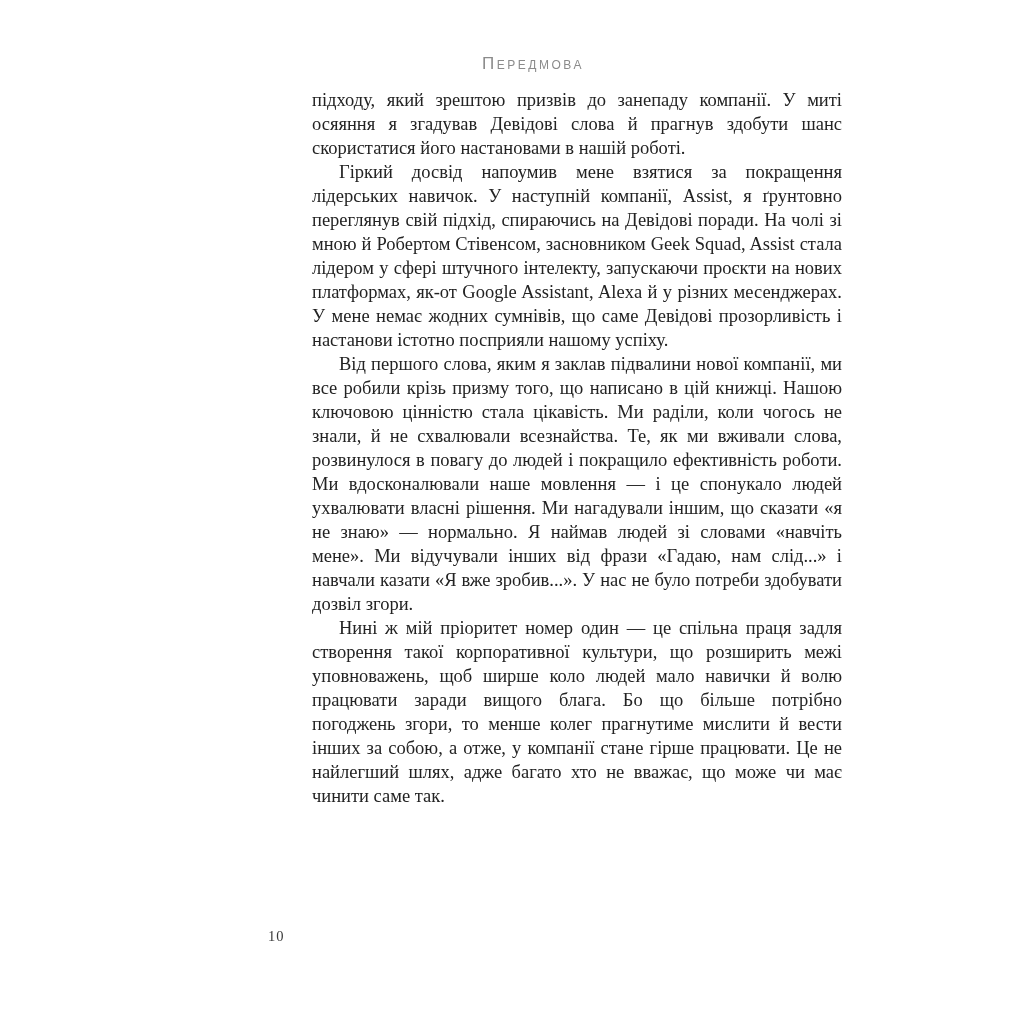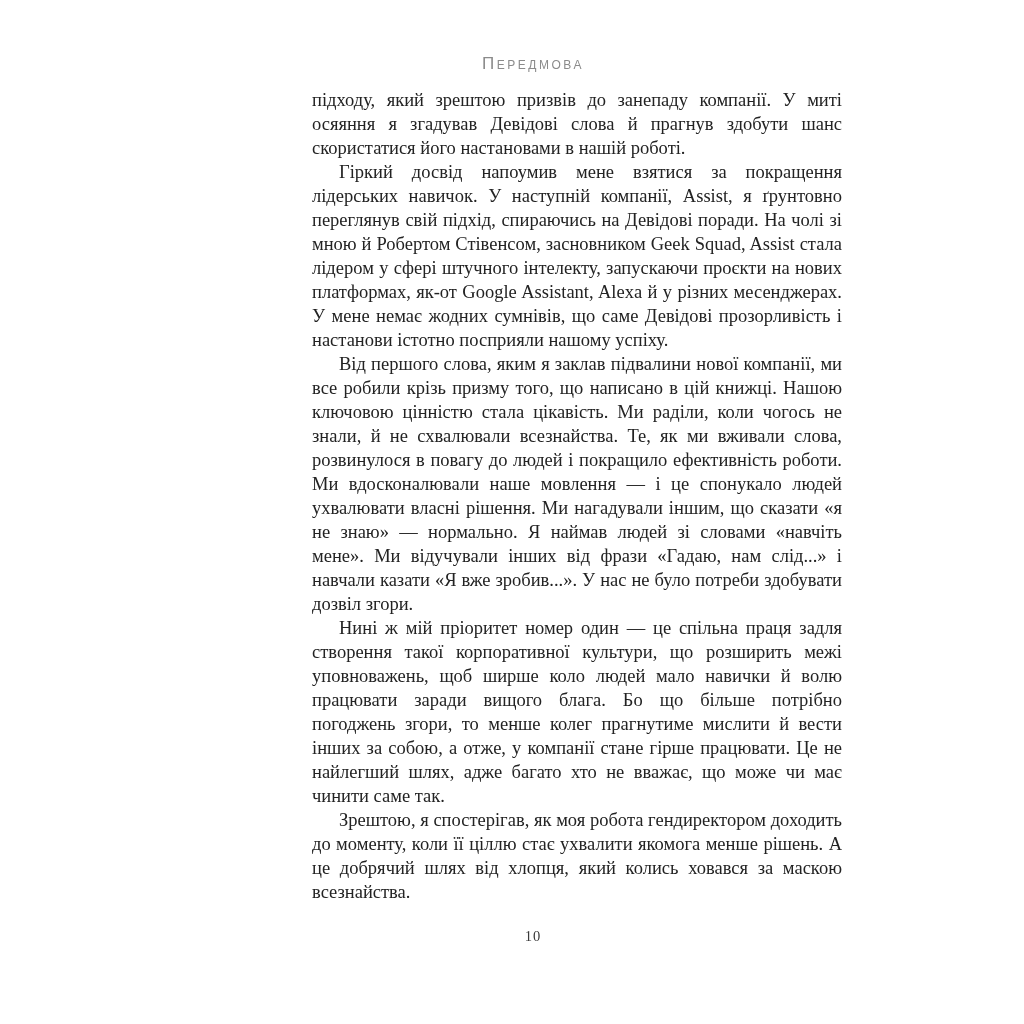--- a/index.html
+++ b/index.html
@@ -47,21 +47,20 @@
   .text-column p.indent {
     text-indent: 27px;
   }
   .text-column .italic {
   }
   .folio {
     position: absolute;
     left: 268px;
     top: 928px;
     width: 530px;
-    text-align: center;
     font-size: 14.5px;
     letter-spacing: 1px;
     color: var(--page-number-text, #3a3a3a);
   }
 </style>
 </head>
 <body>
 
 <div class="page">
 
@@ -70,19 +69,18 @@
   <div class="text-column">
 
     <p><span>підходу, який зрештою призвів до занепаду компанії. У миті осяяння я згадував Девідові слова й прагнув здобути шанс скористатися його настановами в нашій роботі.</span></p>
 
     <p class="indent"><span>Гіркий досвід напоумив мене взятися за покращення лідерських навичок. У наступній компанії, Assist, я ґрунтовно переглянув свій підхід, спираючись на Девідові поради. На чолі зі мною й Робертом Стівенсом, засновником Geek Squad, Assist стала лідером у сфері штучного інтелекту, запускаючи проєкти на нових платформах, як-от Google Assistant, Alexa й у різних месенджерах. У мене немає жодних сумнівів, що саме Девідові прозорливість і настанови істотно посприяли нашому успіху.</span></p>
 
     <p class="indent"><span>Від першого слова, яким я заклав підвалини нової компанії, ми все робили крізь призму того, що написано в цій книжці. Нашою </span><span class="italic">ключовою цінністю</span><span> стала цікавість. Ми раділи, коли чогось не знали, й не схвалювали всезнайства. Те, </span><span class="italic">як</span><span> ми вживали слова, розвинулося в повагу до людей і покращило ефективність роботи. Ми вдосконалювали наше мовлення — і це спонукало людей ухвалювати власні рішення. Ми нагадували іншим, що сказати «я не знаю» — нормально. Я наймав людей зі словами «навчіть мене». Ми відучували інших від фрази «Гадаю, нам слід...» і навчали казати «Я вже зробив...». У нас не було потреби здобувати дозвіл згори.</span></p>
 
     <p class="indent"><span>Нині ж мій пріоритет номер один — це спільна праця задля створення такої корпоративної культури, що розширить межі уповноважень, щоб ширше коло людей мало навички й волю працювати заради вищого блага. Бо що більше потрібно погоджень згори, то менше колег прагнутиме мислити й вести інших за собою, а отже, у компанії стане гірше працювати. Це не найлегший шлях, адже багато хто не вважає, що може чи має чинити саме так.</span></p>
 
-    <p class="indent"><span>Зрештою, я спостерігав, як моя робота гендиректором доходить до моменту, коли її ціллю стає ухвалити якомога менше рішень. А це добрячий шлях від хлопця, який колись ховався за маскою всезнайства.</span></p>
 
   </div>
 
   <div class="folio">10</div>
 
 </div>
 
 </body></html>

